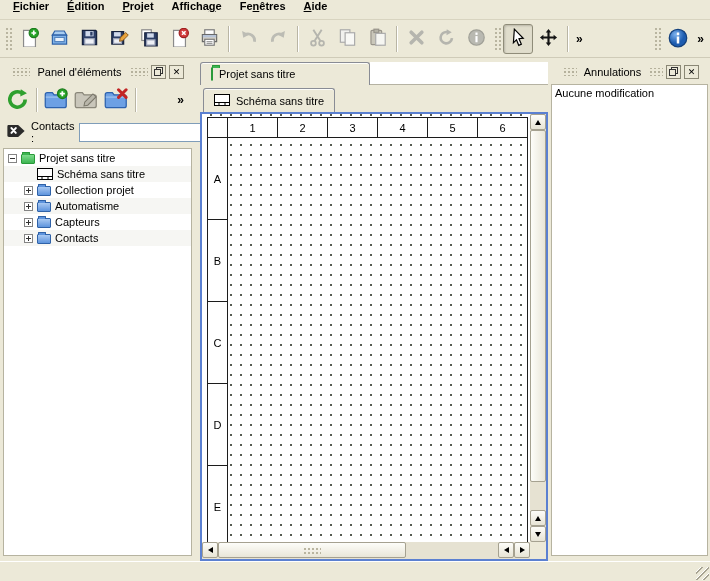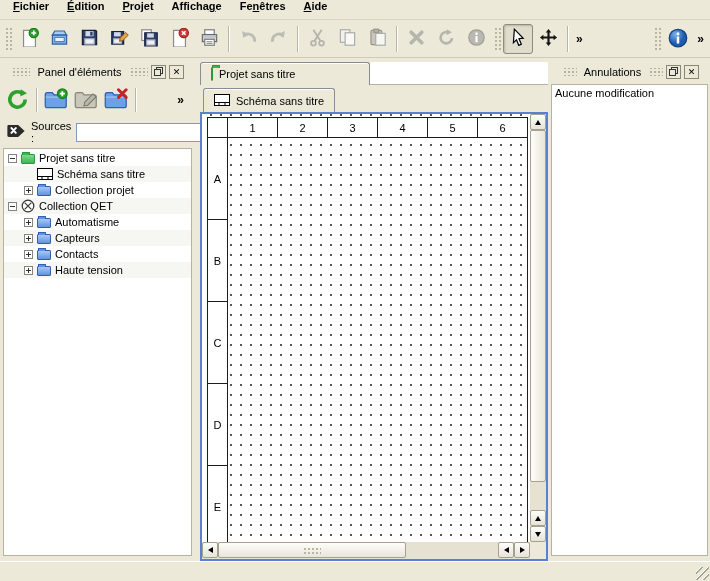--- a/index.html
+++ b/index.html
@@ -347,21 +347,21 @@
         </div>
         <div class="el-sep"></div>
         <div class="chev ml-auto" style="margin-right:4px;">»</div>
       </div>
 
       <div class="filter-row">
         <span><svg width="20" height="14" viewBox="0 0 18 13">
               <path d="M2.5 1h8.5l6 5.5-6 5.5H2.5C1.4 12 1 11.6 1 10.5v-8C1 1.4 1.4 1 2.5 1z" fill="#2b2b2b"></path>
               <path d="M4.8 3.8l4 4.4M8.8 3.8l-4 4.4" stroke="#fff" stroke-width="1.9" stroke-linecap="round"></path>
             </svg></span>
-        <span>Sources :</span>
+        <span>Contacts :</span>
         <input class="filter-input" type="text" value="" style="">
       </div>
 
       <div class="tree">
         <div class="trow">
           <span class="exp minus"></span>
           <span class="tico">
               <span class="fold green"></span>
             </span>
           <span>Projet sans titre</span>
@@ -378,57 +378,40 @@
             </span>
           <span>Schéma sans titre</span>
         </div>
         <div class="trow lvl1">
           <span class="exp plus"></span>
           <span class="tico">
               <span class="fold"></span>
             </span>
           <span>Collection projet</span>
         </div>
-        <div class="trow">
-          <span class="exp minus"></span>
-          <span class="tico">
-              <svg width="14" height="14" viewBox="0 0 14 14">
-                <circle cx="7" cy="7" r="5.8" fill="#fff" stroke="#333" stroke-width="1.2"></circle>
-                <path d="M3.6 3.6l6.8 6.8M10.4 3.6l-6.8 6.8" stroke="#333" stroke-width="1.1"></path>
-              </svg>
-            </span>
-          <span>Collection QET</span>
-        </div>
         <div class="trow lvl1">
           <span class="exp plus"></span>
           <span class="tico">
               <span class="fold"></span>
             </span>
           <span>Automatisme</span>
         </div>
         <div class="trow lvl1">
           <span class="exp plus"></span>
           <span class="tico">
               <span class="fold"></span>
             </span>
           <span>Capteurs</span>
         </div>
         <div class="trow lvl1">
           <span class="exp plus"></span>
           <span class="tico">
               <span class="fold"></span>
             </span>
           <span>Contacts</span>
-        </div>
-        <div class="trow lvl1">
-          <span class="exp plus"></span>
-          <span class="tico">
-              <span class="fold"></span>
-            </span>
-          <span>Haute tension</span>
         </div>
       </div>
     </div>
 
     <div class="splitter"></div>
 
     <div class="center">
       <div class="proj-tabbar">
         <div class="proj-tab">
           <span><span class="fold green"></span></span>

